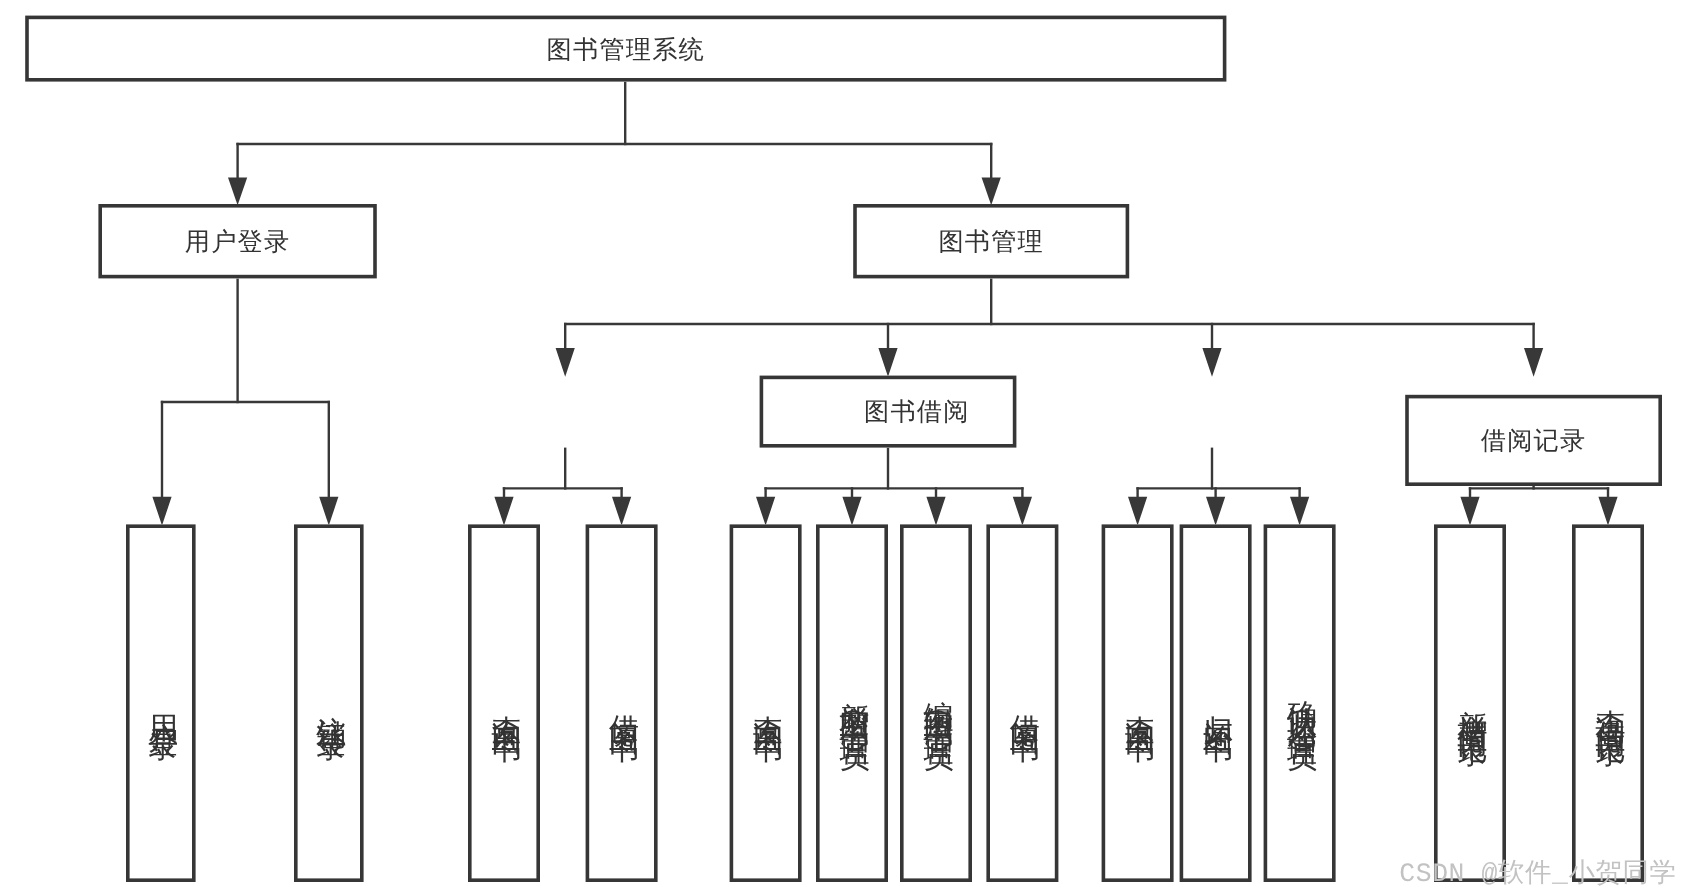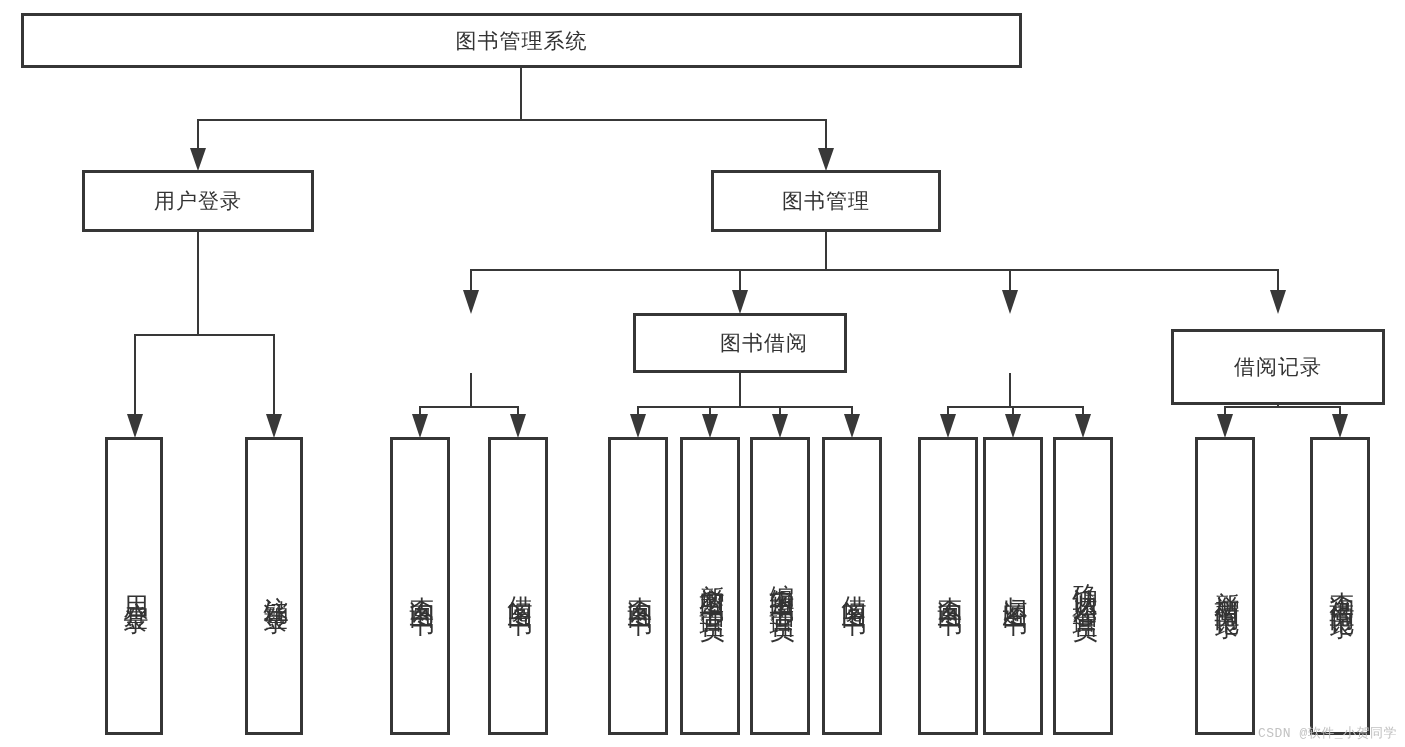--- a/index.html
+++ b/index.html
@@ -48,21 +48,21 @@
     writing-mode: vertical-rl;
     text-orientation: mixed;
     font-size: 25px;
     letter-spacing: 5px;
     line-height: 1;
   }
   .watermark {
     position: absolute;
     right: 8px;
     bottom: 5px;
-    font-size: 13px;
+    font-size: 22px;
     color: var(--watermark);
     letter-spacing: 0.5px;
     white-space: nowrap;
   }
 </style>
 </head>
 <body>
 
 <div class="stage">
 

